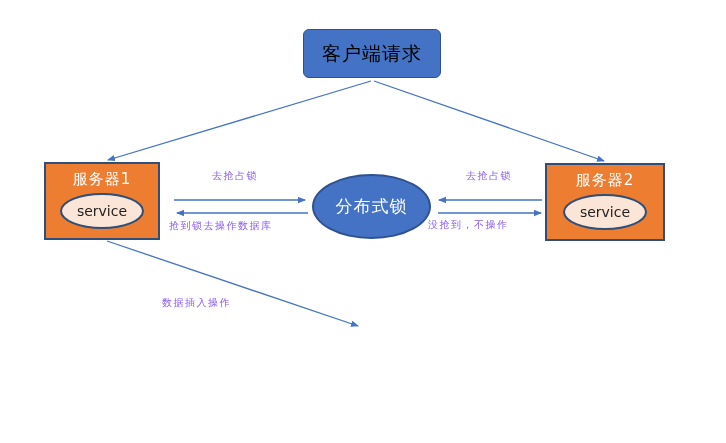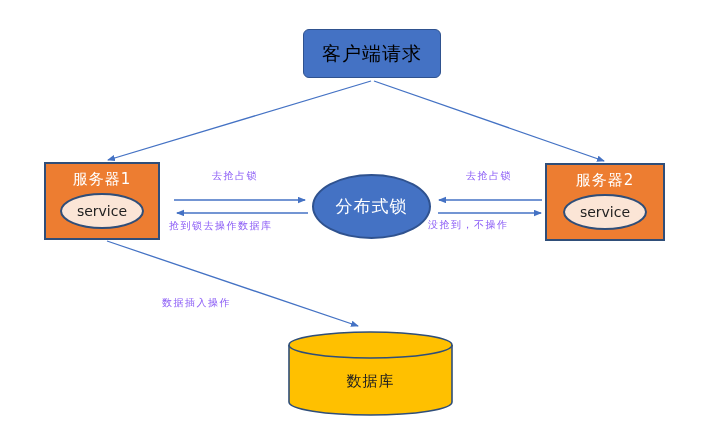--- a/index.html
+++ b/index.html
@@ -99,27 +99,20 @@
     <div class="server-title">服务器2</div>
     <div class="service-ellipse">
       <span>service</span>
     </div>
   </div>
 
   <div class="node lock">
     <span>分布式锁</span>
   </div>
 
-  <div class="node db">
-    <svg width="165" height="88" viewBox="0 0 165 88" xmlns="http://www.w3.org/2000/svg">
-      <path d="M1,15 L1,72 A81.5,13 0 0 0 164,72 L164,15" fill="#FFC000" stroke="#2F4E79" stroke-width="1.6"></path>
-      <ellipse cx="82.5" cy="15" rx="81.5" ry="13" fill="#FFC000" stroke="#2F4E79" stroke-width="1.6"></ellipse>
-    </svg>
-    <div class="db-label">数据库</div>
-  </div>
 
   <div class="edge-label lbl-left-request">去抢占锁</div>
   <div class="edge-label lbl-right-request">去抢占锁</div>
   <div class="edge-label lbl-left-result">抢到锁去操作数据库</div>
   <div class="edge-label lbl-right-result">没抢到，不操作</div>
   <div class="edge-label lbl-db-operation">数据插入操作</div>
 
 </div>
 
 </body></html>

